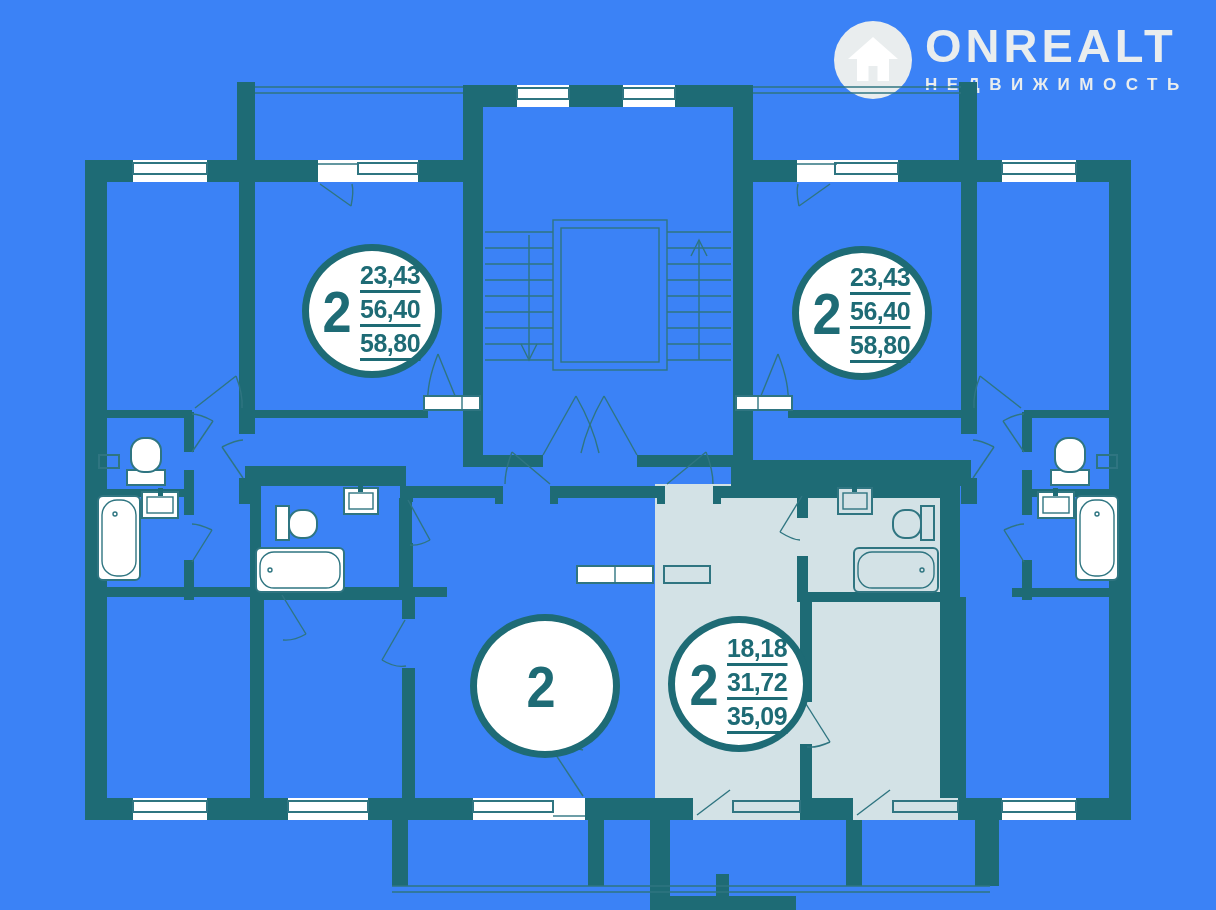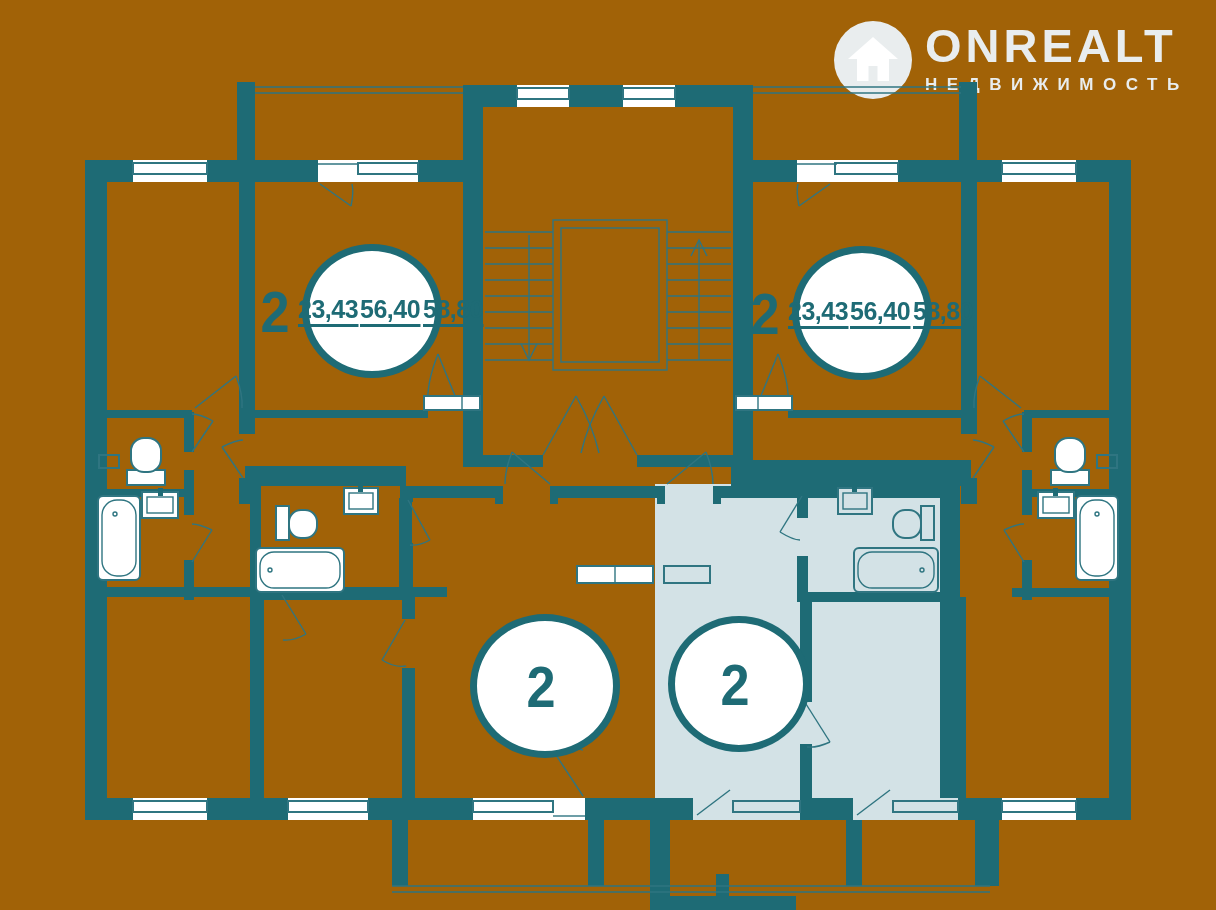--- a/index.html
+++ b/index.html
@@ -1,19 +1,19 @@
 <!DOCTYPE html>
 <html style="--wall: #1e6b75; --line: #2f7581; --highlight: #d3e2e6; --watermark: #e9edee;"><head>
 <meta charset="utf-8">
 <style>
   :root{
     --wall:#1e6b75; --line:#2f7581; --highlight:#d3e2e6; --watermark:#e9edee;
   }
   html,body{margin:0;padding:0;background:#fff;}
-  .stage{position:relative;width:1216px;height:910px;background:#a16207;overflow:hidden;
+  .stage{position:relative;width:1216px;height:910px;background:#3b82f6;overflow:hidden;
          font-family:"Liberation Sans",sans-serif;}
   
   .watermark{position:absolute;left:833px;top:20px;display:flex;align-items:flex-start;z-index:1;}
   .wm-text{margin-left:12px;}
   .wm-brand{font-size:47px;font-weight:bold;letter-spacing:4px;color:var(--watermark);line-height:1.1;}
   .wm-tagline{font-size:17px;font-weight:bold;letter-spacing:9.5px;color:var(--watermark);margin-top:3px;}
   
   svg.plan{position:absolute;left:0;top:0;z-index:2;}
   .wall{fill:var(--wall);}
   .ln{stroke:var(--line);stroke-width:2;fill:none;}
@@ -21,21 +21,21 @@
   .fx{fill:#fff;stroke:var(--line);stroke-width:2;}
   .fxh{fill:var(--highlight);stroke:var(--line);stroke-width:2;}
   .wg{fill:#fff;}
   .wgh{fill:var(--highlight);}
   .hl{fill:var(--highlight);}
   
   .apt-label{position:absolute;z-index:3;background:#fff;border:7px solid var(--wall);
              border-radius:50%;display:flex;align-items:center;justify-content:center;
              box-sizing:border-box;color:var(--wall);}
   .apt-label .rooms{font-size:58px;font-weight:bold;margin-right:7px;transform:scaleX(.9);}
-  .apt-label .areas{display:flex;flex-direction:row;align-items:flex-start;}
+  .apt-label .areas{display:flex;flex-direction:column;align-items:flex-start;}
   .apt-label .area{font-size:26px;font-weight:bold;letter-spacing:-.5px;line-height:1.08;
                    border-bottom:3px solid var(--wall);padding-bottom:1px;margin:1px 0;
                    transform:scaleX(.96);transform-origin:left;}
 </style>
 </head>
 <body>
 
 <div class="stage">
 
   <div class="watermark">
@@ -334,15 +334,20 @@
       <span class="area">58,80</span>
     </span>
   </div>
 
   <div class="apt-label" style="left:470px;top:614px;width:150px;height:144px;">
     <span class="rooms">2</span>
   </div>
 
   <div class="apt-label" style="left:668px;top:616px;width:142px;height:136px;">
     <span class="rooms">2</span>
+    <span class="areas">
+      <span class="area">18,18</span>
+      <span class="area">31,72</span>
+      <span class="area">35,09</span>
+    </span>
   </div>
 
 </div>
 
 </body></html>

